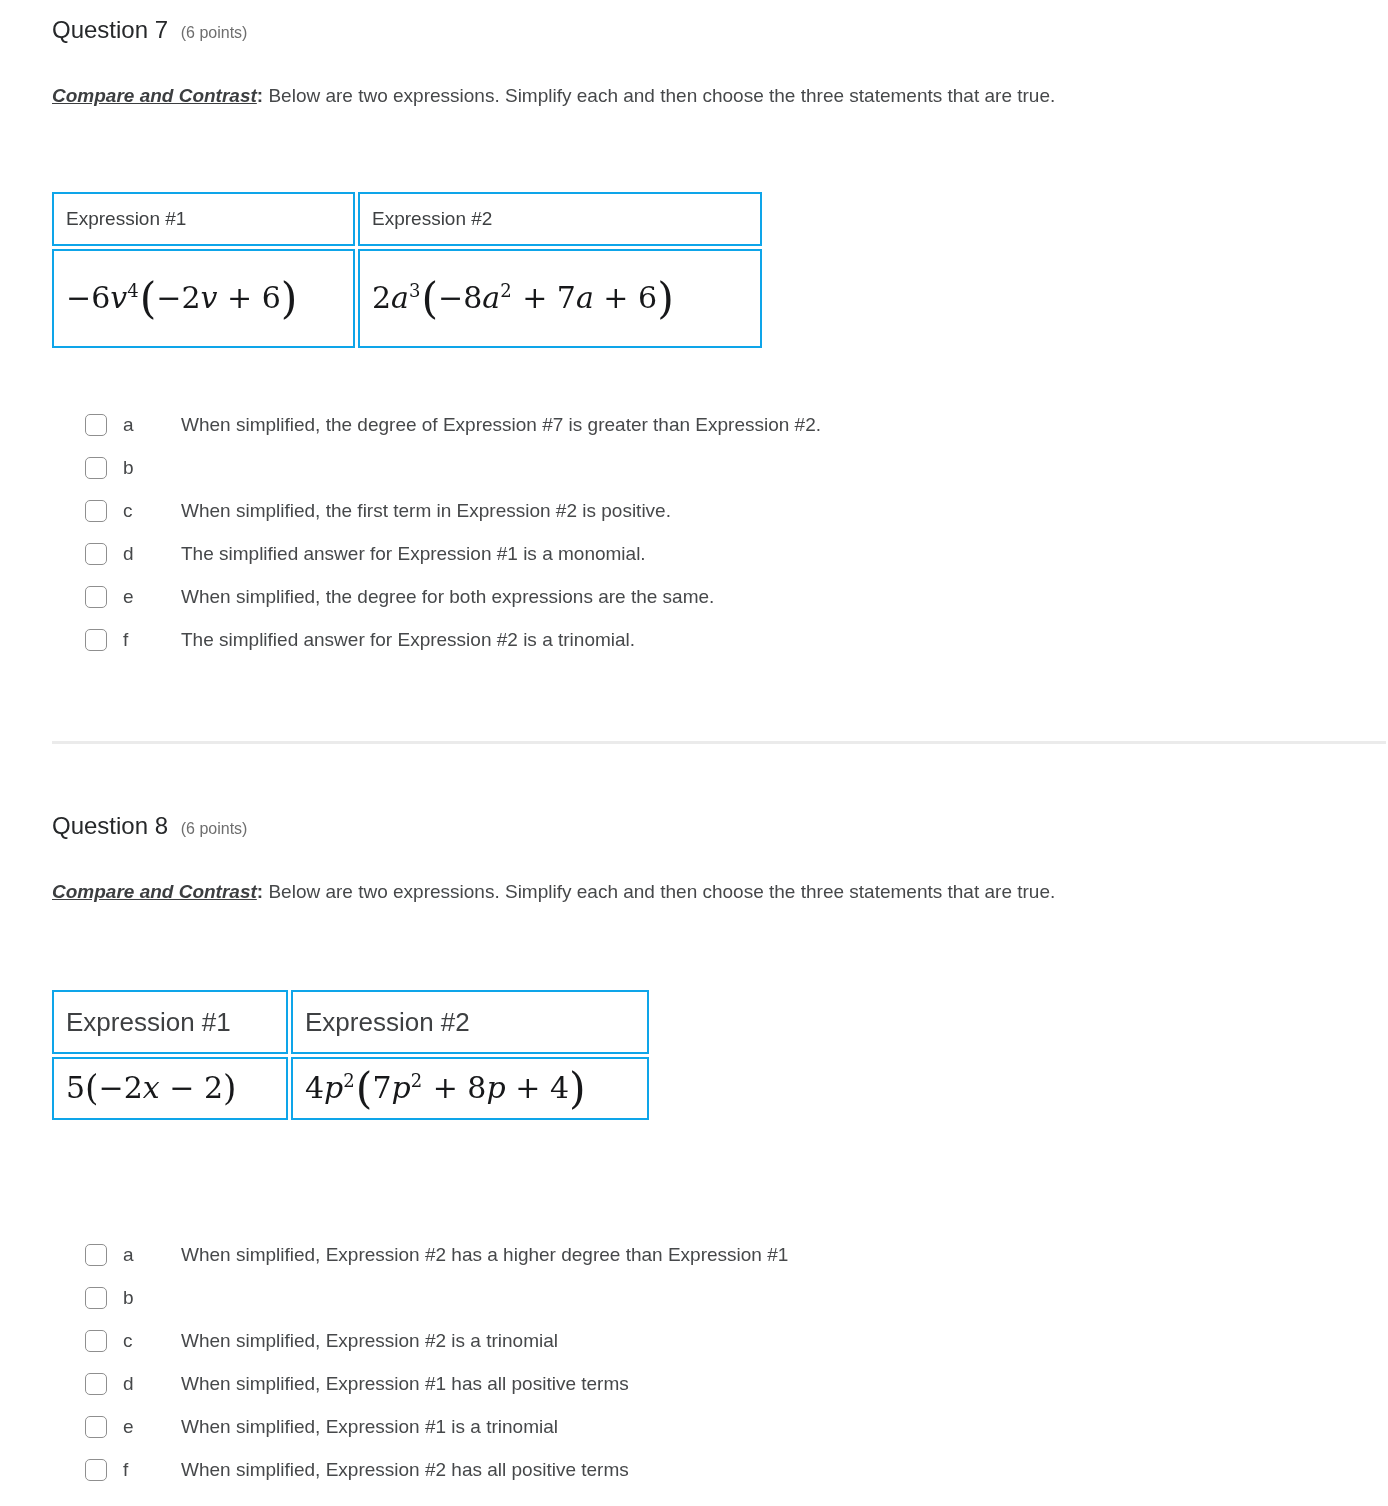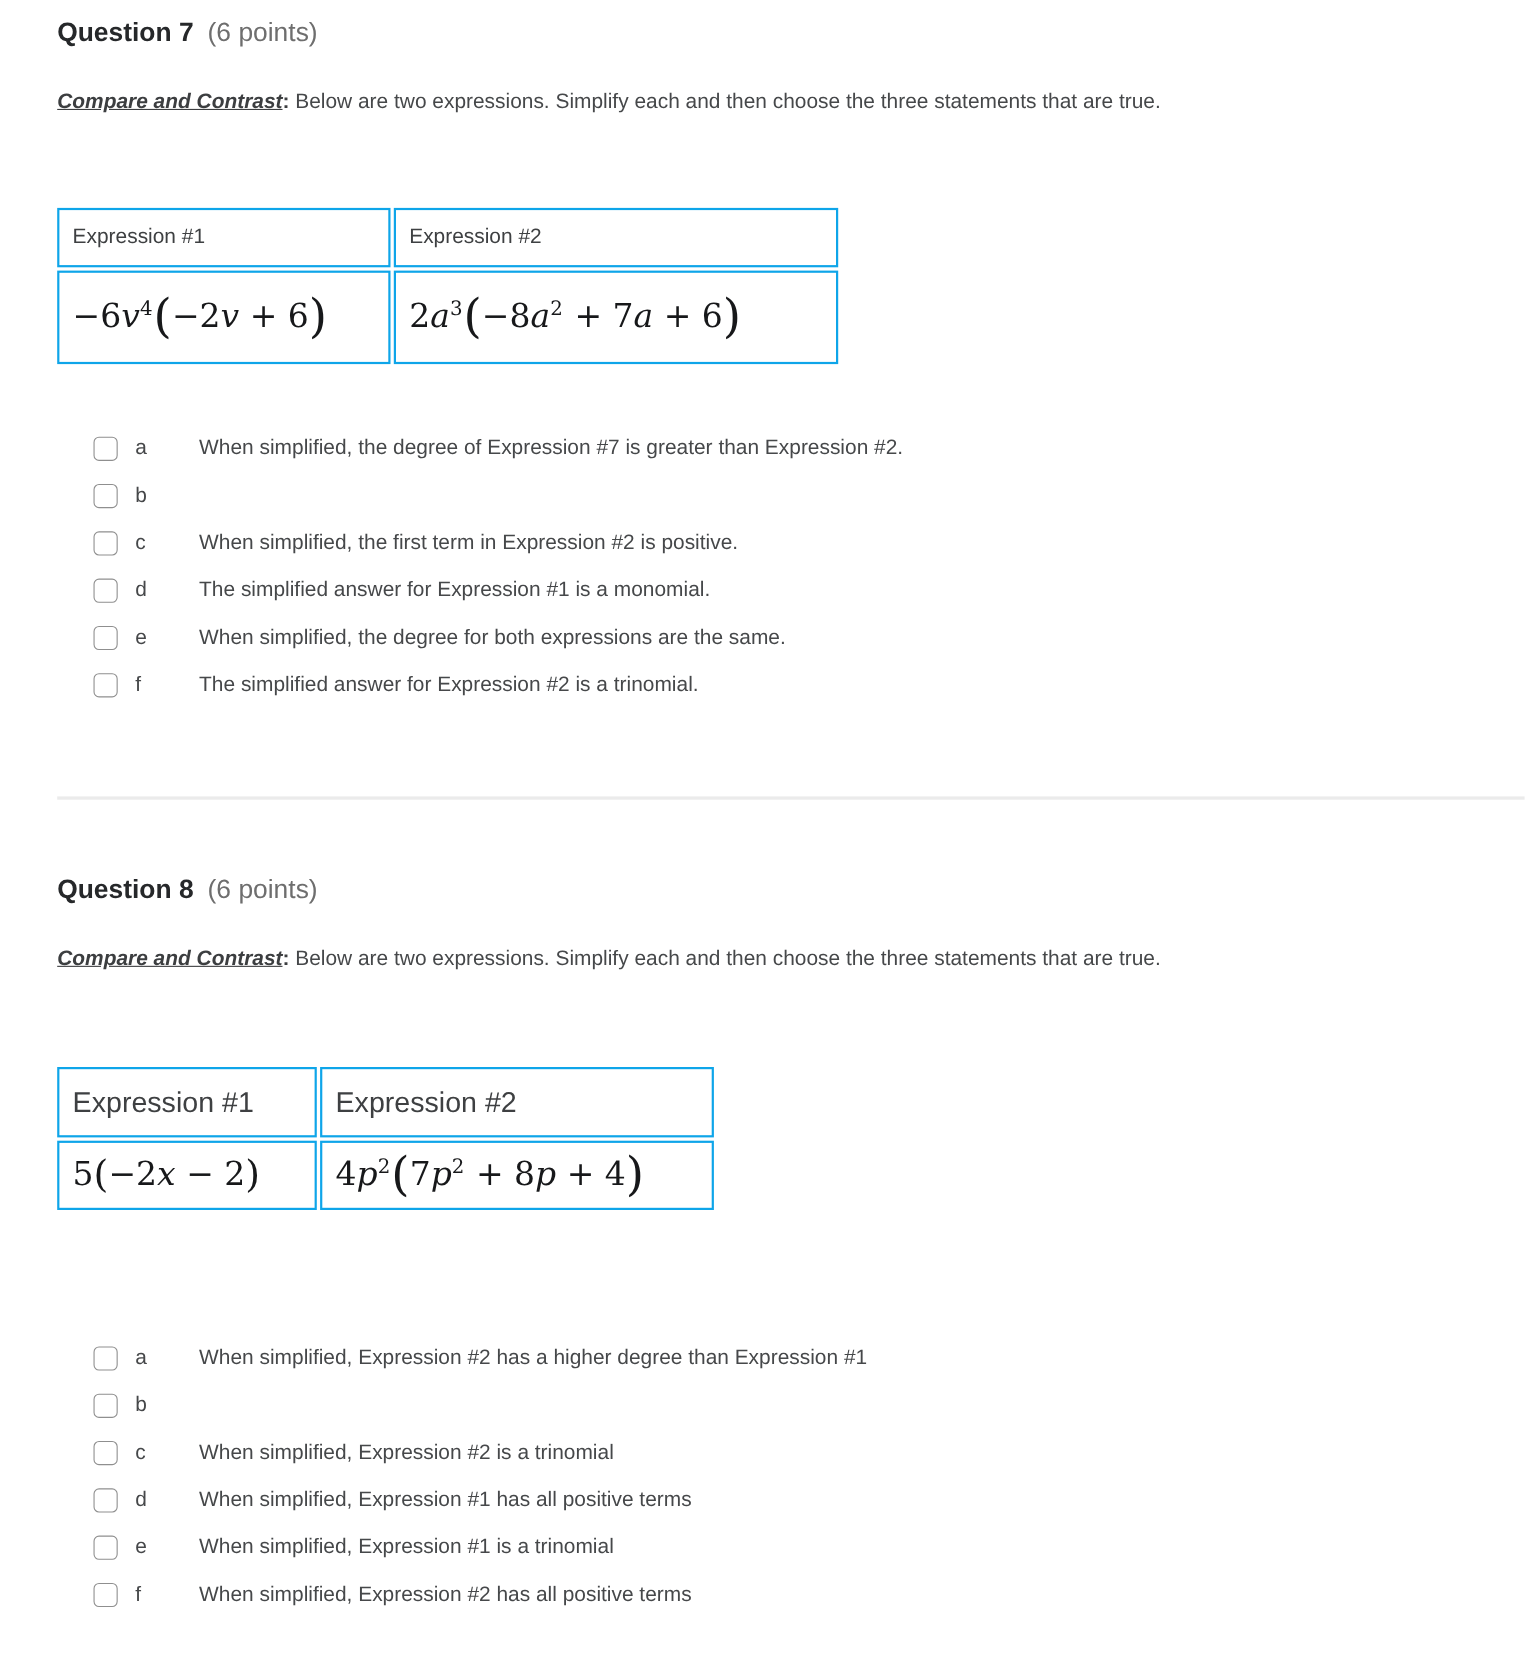--- a/index.html
+++ b/index.html
@@ -6,22 +6,22 @@
   html, body { background: #ffffff; }
   body {
     font-family: "Liberation Sans", "DejaVu Sans", sans-serif;
     color: #46484a;
     width: 1388px;
   }
   .page { padding: 16px 0 28px 52px; }
 
   
   .q-header { margin: 0; font-weight: normal; line-height: 28px; }
-  .q-title { font-size: 24px; font-weight: bold; color: #26282a; }
-  .q-points { font-size: 24px; color: #6e6e6e; margin-left: 6px; }
+  .q-title { font-size: 24px; font-weight: normal; color: #26282a; }
+  .q-points { font-size: 16px; color: #6e6e6e; margin-left: 6px; }
 
   
   .instruction { margin-top: 36px; font-size: 19px; line-height: 26px; color: #46484a; padding-right: 48px; }
   .instr-bold { font-weight: bold; font-style: italic; text-decoration: underline; color: #3c3e40; }
   .instr-colon { font-weight: bold; color: #3c3e40; }
 
   
   table.expr-table {
     border-collapse: separate;
     border-spacing: 3px;
@@ -32,21 +32,21 @@
     background: #ffffff;
     text-align: left;
     vertical-align: middle;
     padding-left: 12px;
     padding-right: 12px;
   }
   .expr-table th { font-weight: normal; color: #3e4042; }
 
   .q7 .expr-table { margin-top: 80px; }
   .q7 .expr-table th { font-size: 19px; height: 54px; }
-  .q7 .expr-table td { height: 85px; }
+  .q7 .expr-table td { height: 99px; }
   .q7 .col-1 { width: 303px; }
   .q7 .col-2 { width: 404px; }
 
   .q8 .expr-table { margin-top: 82px; }
   .q8 .expr-table th { font-size: 26px; height: 64px; }
   .q8 .expr-table td { height: 63px; }
   .q8 .col-1 { width: 236px; }
   .q8 .col-2 { width: 358px; }
 
   

